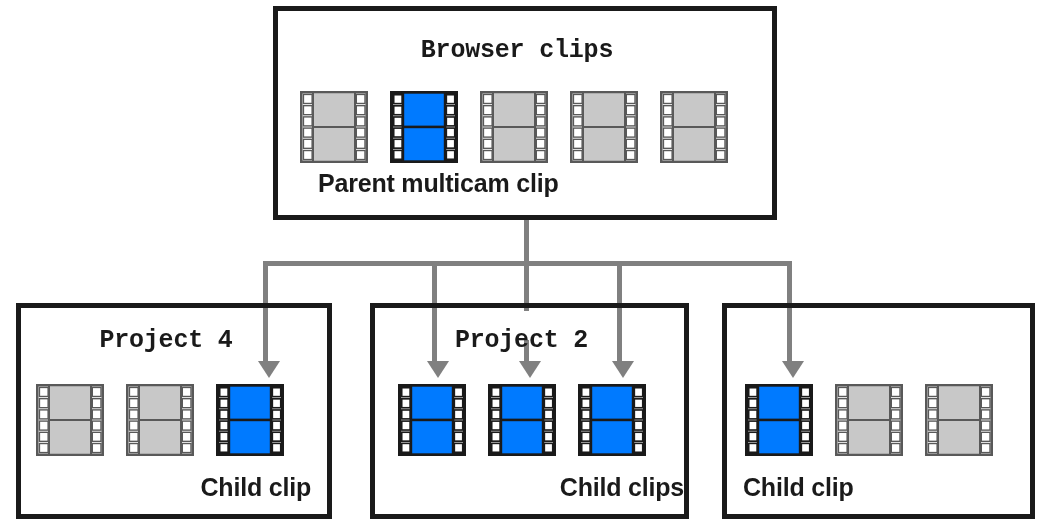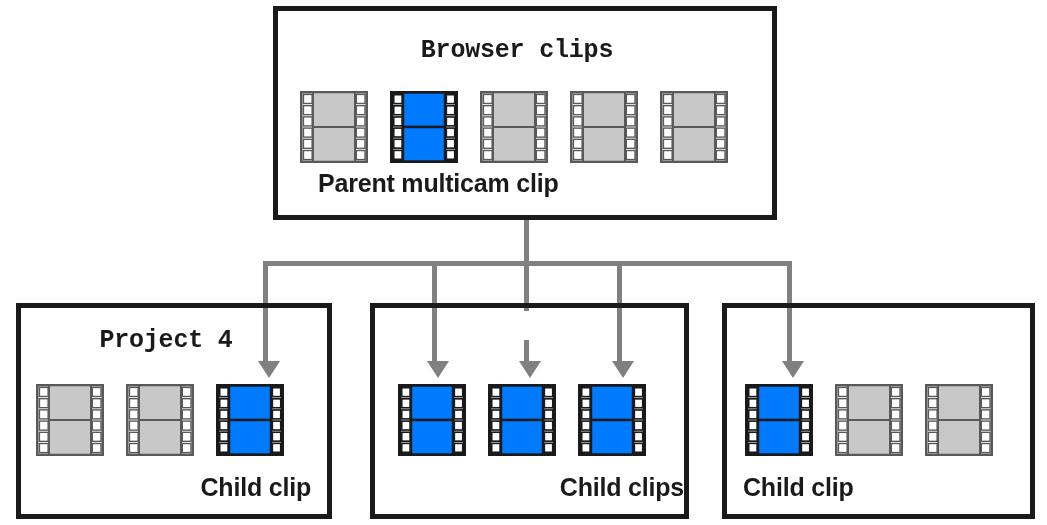--- a/index.html
+++ b/index.html
@@ -262,20 +262,21 @@
         <rect x="56.32" y="3.70" width="8.42" height="8.93" fill="#ffffff" stroke="#1a1a1a" stroke-width="1.65"></rect>
         <rect x="56.32" y="14.83" width="8.42" height="8.93" fill="#ffffff" stroke="#1a1a1a" stroke-width="1.65"></rect>
         <rect x="56.32" y="25.97" width="8.42" height="8.93" fill="#ffffff" stroke="#1a1a1a" stroke-width="1.65"></rect>
         <rect x="56.32" y="37.10" width="8.42" height="8.93" fill="#ffffff" stroke="#1a1a1a" stroke-width="1.65"></rect>
         <rect x="56.32" y="48.23" width="8.42" height="8.93" fill="#ffffff" stroke="#1a1a1a" stroke-width="1.65"></rect>
         <rect x="56.32" y="59.37" width="8.42" height="8.93" fill="#ffffff" stroke="#1a1a1a" stroke-width="1.65"></rect>
   </svg>
     </div>
 
   <div class="box" id="proj2-box">
+    <div class="box-title center-title" id="proj2-title">Project 2</div>
     <div class="clip-label" id="proj2-sublabel">Child clips</div>
   </div>
   <div class="clip-row" id="proj2-clips">
       <svg class="clip" width="68" height="72" viewBox="0 0 68 72" role="img">
     <rect x="1.5" y="1.5" width="65" height="69" fill="#ffffff" stroke="#1a1a1a" stroke-width="3"></rect>
     <rect x="13" y="1.5" width="42" height="34.5" fill="#007AFF" stroke="#1a1a1a" stroke-width="2.4000000000000004"></rect>
     <rect x="13" y="36" width="42" height="34.5" fill="#007AFF" stroke="#1a1a1a" stroke-width="2.4000000000000004"></rect>
     <rect x="3.70" y="3.70" width="8.42" height="8.93" fill="#ffffff" stroke="#1a1a1a" stroke-width="1.65"></rect>
         <rect x="3.70" y="14.83" width="8.42" height="8.93" fill="#ffffff" stroke="#1a1a1a" stroke-width="1.65"></rect>
         <rect x="3.70" y="25.97" width="8.42" height="8.93" fill="#ffffff" stroke="#1a1a1a" stroke-width="1.65"></rect>

